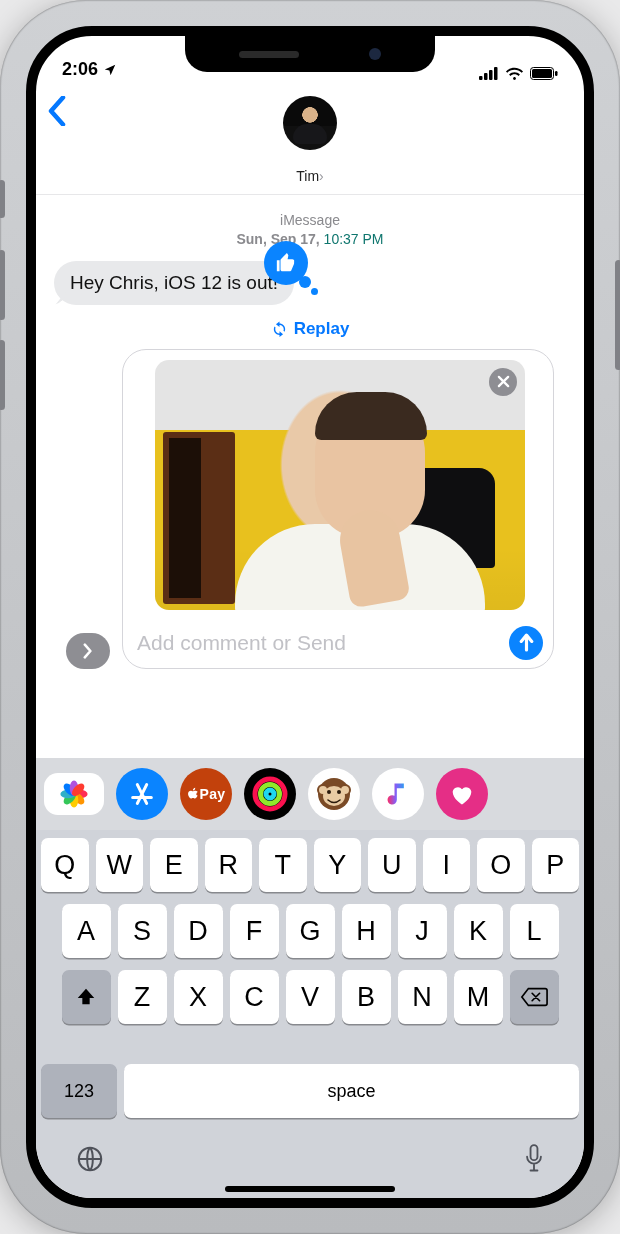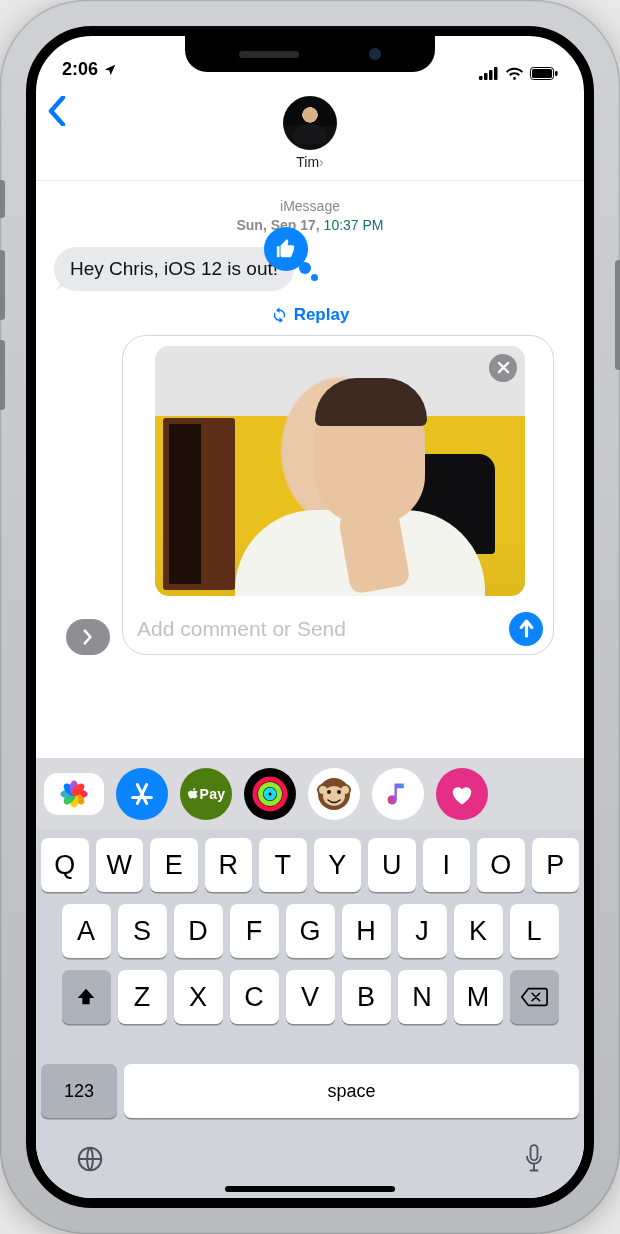--- a/index.html
+++ b/index.html
@@ -36,21 +36,21 @@
   .sb-left { display:flex; align-items:center; gap:5px; }
   .sb-right { display:flex; align-items:center; gap:6px; }
   .sig, .wifi, .batt, .loc { display:inline-block; }
   .sig svg, .wifi svg, .batt svg, .loc svg { display:block; }
 
   
   .header { position:relative; text-align:center; padding:6px 0 10px; border-bottom:1px solid #e7e7e9; }
   .back { position:absolute; left:12px; top:10px; color:#0478ff; }
   .avatar { width:54px; height:54px; border-radius:50%; margin:4px auto 0; background:#223; background-image:radial-gradient(circle at 50% 35%, #d9b28a 0 17%, transparent 18%), linear-gradient(180deg,#0a0a0a 55%, #101010 55%); overflow:hidden; position:relative;}
   .avatar:after{content:"";position:absolute;left:50%;bottom:6px;transform:translateX(-50%);width:34px;height:20px;background:#17171a;border-radius:14px 14px 6px 6px;}
-  .contact { font-size:14px; color:#222; margin-top:4px; display:flex; align-items:center; justify-content:center; gap:0;}
+  .contact { font-size:14px; color:#222; margin-top:18px; display:flex; align-items:center; justify-content:center; gap:0;}
   .contact .chev { color:#9a9aa0; font-size:14px;}
 
   
   .thread { flex:1; padding:12px 18px 0; overflow:hidden; background:#fff; }
   .datehdr { text-align:center; font-size:14px; color:#8a8a8e; line-height:1.35; margin:4px 0 12px;}
   .datehdr .svc { display:block; font-weight:500; }
   .datehdr .dt1 { font-weight:600; color:#8a8a8e;}
   .datehdr .dt2 { color:#0f766e;}
 
   .msgrow { display:flex; position:relative; }
@@ -97,21 +97,21 @@
 
   .composebar{display:flex;align-items:flex-end;gap:12px;margin:4px 12px 8px;}
   .appdrawer{width:44px;height:36px;background:#8e8e93;border-radius:18px;display:flex;align-items:center;justify-content:center;color:#fff;}
 
   
   .appstrip{background:#d8dade;padding:10px 8px;display:flex;gap:12px;align-items:center;overflow:hidden;}
   .app{width:56px;height:42px;border-radius:14px;display:flex;align-items:center;justify-content:center;font-size:10px;color:#fff;flex:0 0 auto;}
   .app.circ{width:52px;height:52px;border-radius:50%;}
   .app.photos{width:60px;background:#fff;}
   .app.appstore{background:#0a84ff;}
-  .app.pay{background:#4d7c0f;font-weight:600;letter-spacing:.3px;}
+  .app.pay{background:#c2410c;font-weight:600;letter-spacing:.3px;}
   .app.activity{background:#000;}
   .app.animoji{background:#fff;}
   .app.music{background:#fff;}
   .app.dt{background:#e52e86;}
 
   
   .keyboard{background:#d0d3d9;padding:8px 5px 6px;user-select:none;}
   .krow{display:flex;gap:7px;margin-bottom:12px;justify-content:center;}
   .key{background:#fff;border-radius:7px;box-shadow:0 1.5px 0 #87898e;height:54px;display:flex;align-items:center;justify-content:center;font-size:27px;flex:1;}
   .krow.mid .key{flex:0 0 49px;}

